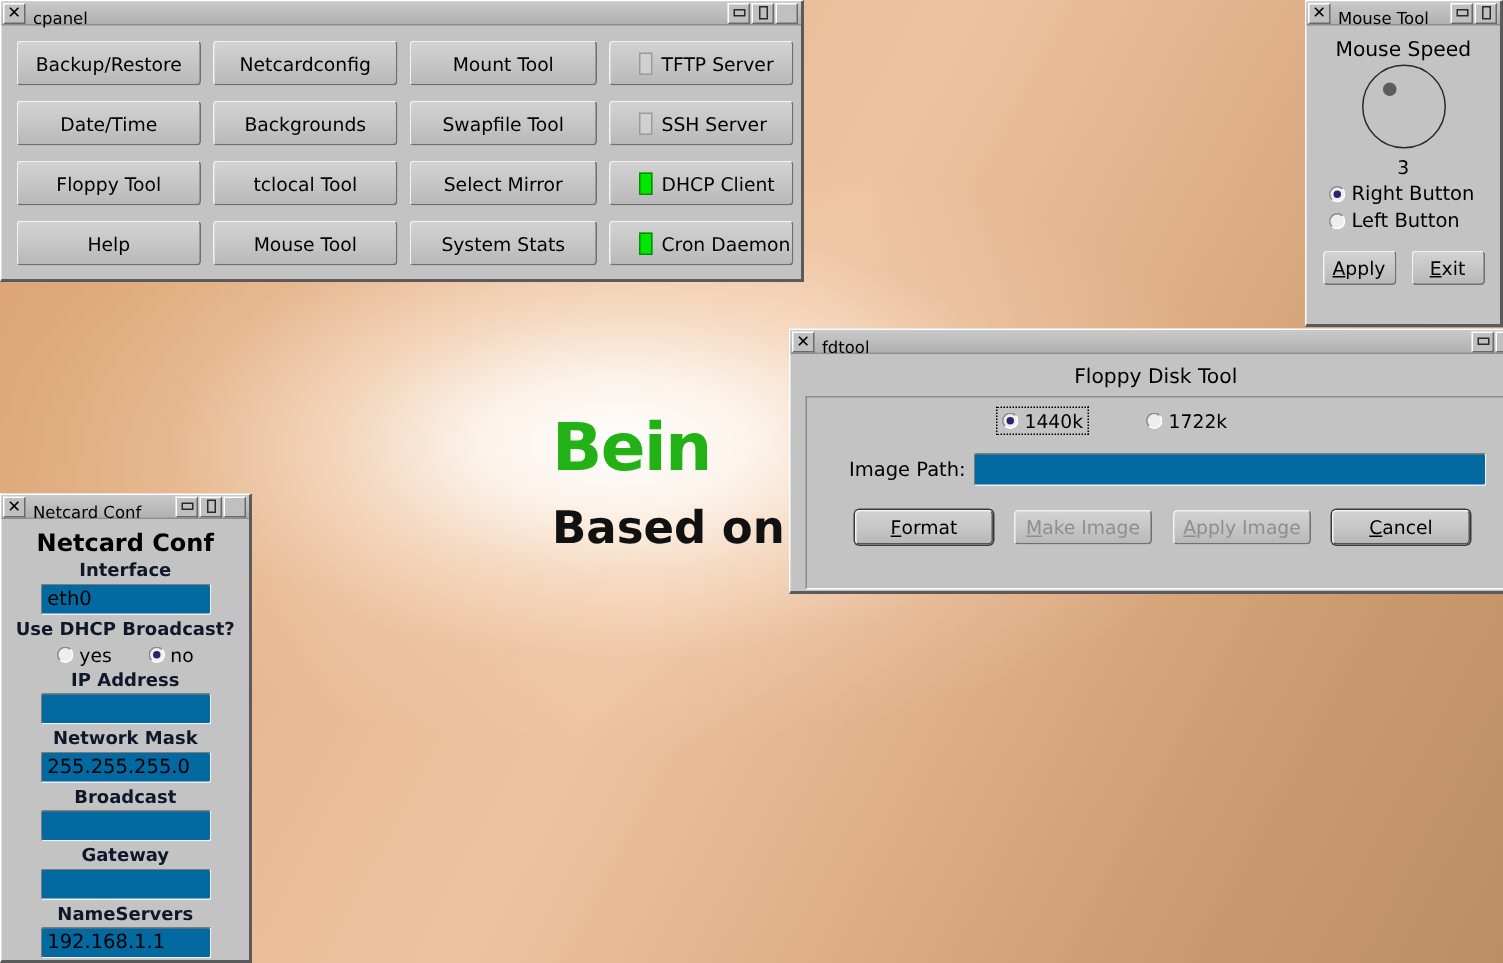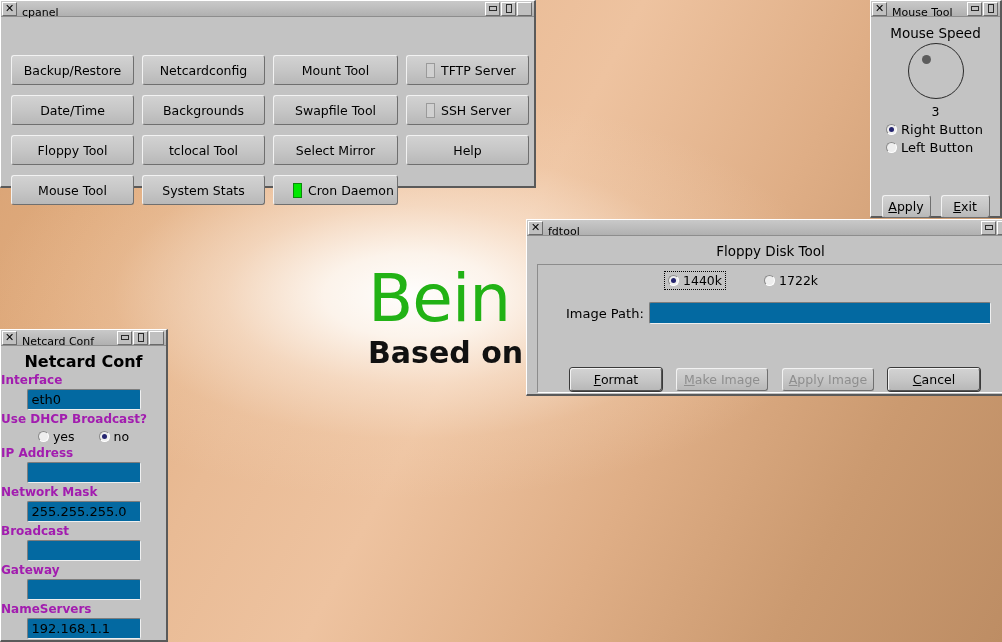--- a/index.html
+++ b/index.html
@@ -24,22 +24,22 @@
       linear-gradient(118deg, #d7a173 0%, #e0ab7d 16%, #e9bb95 34%, #eec3a0 48%, #dfae86 66%, #cb9a70 83%, #bd8d64 100%);
   }
 
   #wallpaper-text {
     position: absolute;
     left: 368px; top: 268px;
     user-select: none;
   }
   #wall-line1 {
     font-family: "DejaVu Sans", "Liberation Sans", sans-serif;
-    font-weight: normal;
-    font-size: 66px;
+    font-weight: bold;
+    font-size: 44px;
     line-height: 62px;
     color: #22b215;
     letter-spacing: -1px;
     display: block;
   }
   #wall-line2 {
     font-family: "DejaVu Sans", "Liberation Sans", sans-serif;
     font-weight: bold;
     font-size: 30px;
     line-height: 34px;
@@ -122,21 +122,20 @@
     border-right: 1px solid #6f6f6f;
     border-bottom: 1px solid #6f6f6f;
     border-radius: 3px;
     font-size: 12.5px;
     color: #000;
     display: flex; align-items: center; justify-content: center;
     box-sizing: border-box;
     cursor: default;
     font-family: "DejaVu Sans", "Liberation Sans", sans-serif;
     white-space: nowrap;
-    margin-top: 28px;
   }
   .fbtn.disabled { color: #8e8e8e; }
   .fbtn.default {
     border-top: 1px solid #f2f2f2;
     border-left: 1px solid #f2f2f2;
     border-right: 1px solid #555;
     border-bottom: 1px solid #555;
     box-shadow: 0 0 0 1px #3a3a3a;
   }
   .mn { text-decoration: underline; }
@@ -282,23 +281,24 @@
   #netcard { left: 0px; top: 329px; width: 168px; height: 313px; }
   #nc-body { padding: 3px 0 0 0; }
   #nc-heading {
     text-align: center;
     font-size: 16px;
     font-weight: bold;
     color: #000;
     margin: 3px 0 2px;
   }
   .nc-label {
+    text-align: center;
     font-size: 12px;
     font-weight: bold;
-    color: #a21caf;
+    color: #0f172a;
     margin: 2px 0 2px;
   }
   .nc-input {
     display: block;
     width: 114px;
     height: 21px;
     margin: 0 auto;
   }
   #nc-radios {
     display: flex;
@@ -366,20 +366,24 @@
 
       <div class="fbtn">
           <span>Floppy Tool</span>
         </div>
       <div class="fbtn">
           <span>tclocal Tool</span>
         </div>
       <div class="fbtn">
           <span>Select Mirror</span>
         </div>
+      <div class="fbtn svc">
+          <span class="led on"></span>
+          <span>DHCP Client</span>
+        </div>
 
       <div class="fbtn">
           <span>Help</span>
         </div>
       <div class="fbtn">
           <span>Mouse Tool</span>
         </div>
       <div class="fbtn">
           <span>System Stats</span>
         </div>

